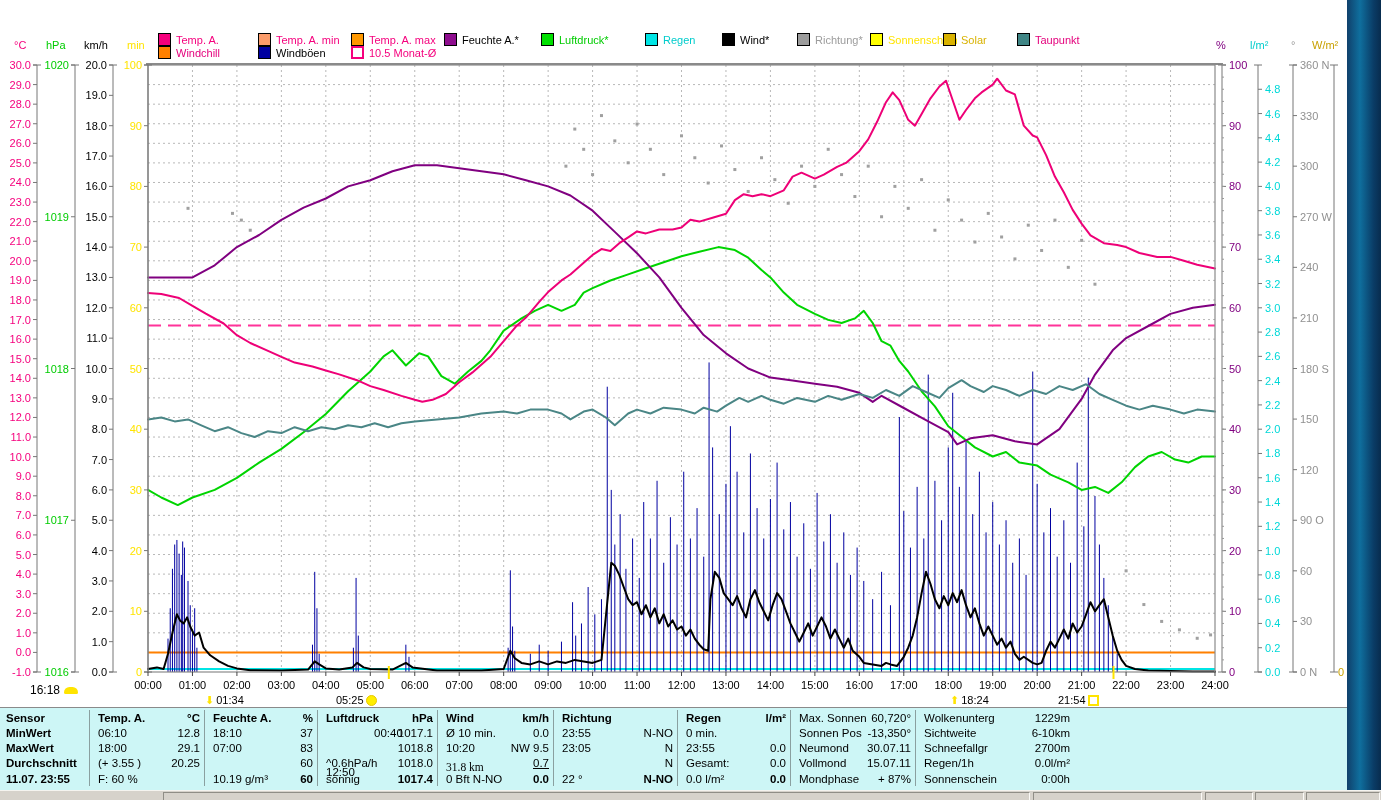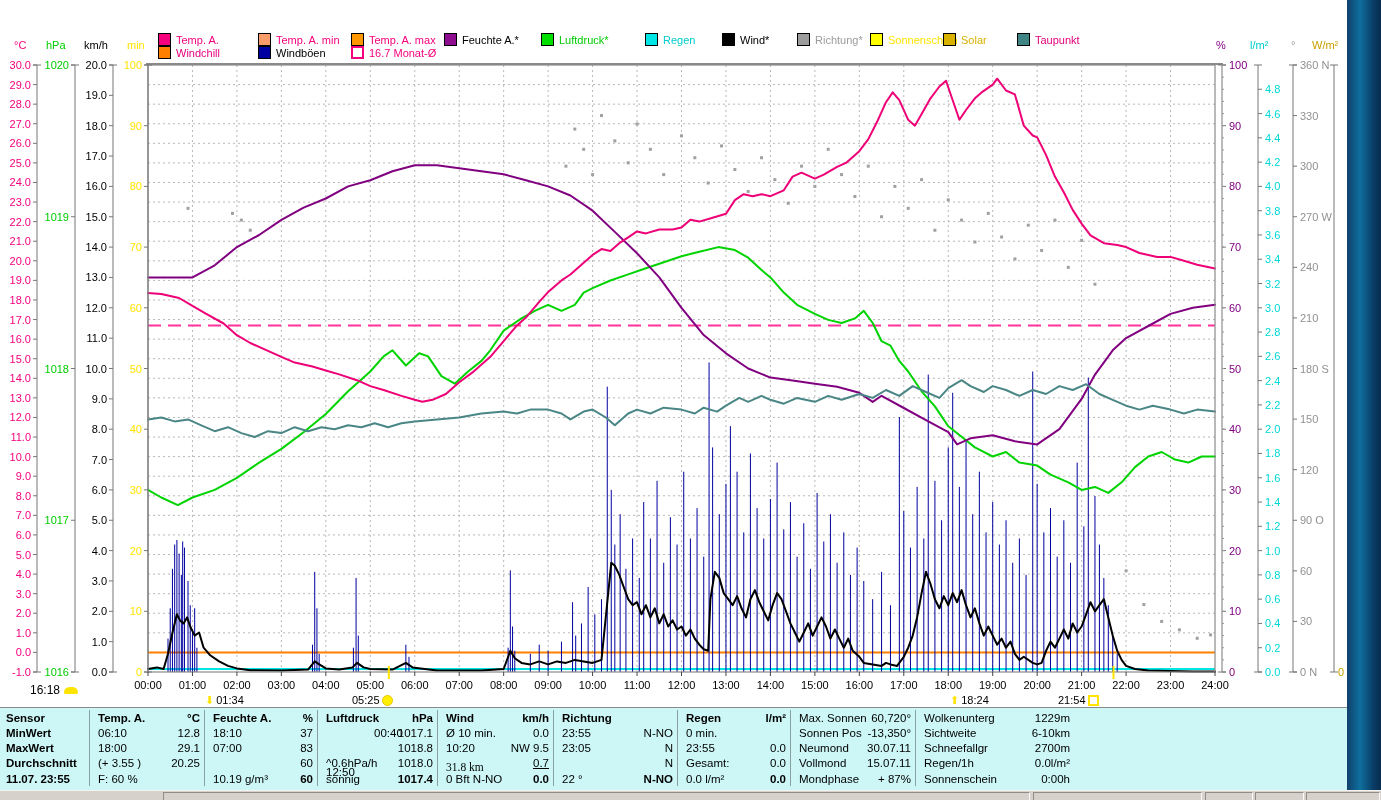--- a/index.html
+++ b/index.html
@@ -79,21 +79,21 @@
       <div class="legend-item" style="left: 158px; top: 46px;">
         <span class="sw" style="background: rgb(255, 128, 0);"></span>
         <span style="color: rgb(228, 0, 124);">Windchill</span>
       </div>
       <div class="legend-item" style="left: 258px; top: 46px;">
         <span class="sw" style="background: rgb(0, 0, 160);"></span>
         <span style="color: rgb(0, 0, 0);">Windböen</span>
       </div>
       <div class="legend-item" style="left: 351px; top: 46px;">
         <span class="sw open"></span>
-        <span style="color: rgb(245, 0, 125);">16.7 Monat-Ø</span>
+        <span style="color: rgb(245, 0, 125);">10.5 Monat-Ø</span>
       </div>
     </div>
   <div id="unitlabels">
       <div class="unit-label" style="left: 14px; top: 39px; color: rgb(245, 0, 125);">°C</div>
       <div class="unit-label" style="left: 46px; top: 39px; color: rgb(0, 204, 0);">hPa</div>
       <div class="unit-label" style="left: 84px; top: 39px; color: rgb(0, 0, 0);">km/h</div>
       <div class="unit-label" style="left: 127px; top: 39px; color: rgb(255, 228, 0);">min</div>
       <div class="unit-label" style="left: 1216px; top: 39px; color: rgb(128, 0, 128);">%</div>
       <div class="unit-label" style="left: 1250px; top: 39px; color: rgb(0, 204, 204);">l/m²</div>
       <div class="unit-label" style="left: 1291px; top: 39px; color: rgb(153, 153, 153);">°</div>
@@ -699,21 +699,21 @@
       <text x="1215" y="689" fill="#000" text-anchor="middle" font-size="11">24:00</text>
       <line x1="388.83079166666664" y1="666" x2="388.83079166666664" y2="679" stroke="#ffe400" stroke-width="2"></line>
       <line x1="1113.5016249999999" y1="666" x2="1113.5016249999999" y2="679" stroke="#ffe400" stroke-width="2"></line>
     </svg>
 
   <div id="markers">
       <div class="marker" style="left: 205px; top: 694px;">
         <span class="micon">⬇</span>
         <span>01:34</span>
       </div>
-      <div class="marker" style="left: 352px; top: 694px;">
+      <div class="marker" style="left: 336px; top: 694px;">
         <span>05:25</span>
         <span class="sunball"></span>
       </div>
       <div class="marker" style="left: 950px; top: 694px;">
         <span class="micon">⬆</span>
         <span>18:24</span>
       </div>
       <div class="marker" style="left: 1058px; top: 694px;">
         <span>21:54</span>
         <span class="sunopen"></span>

